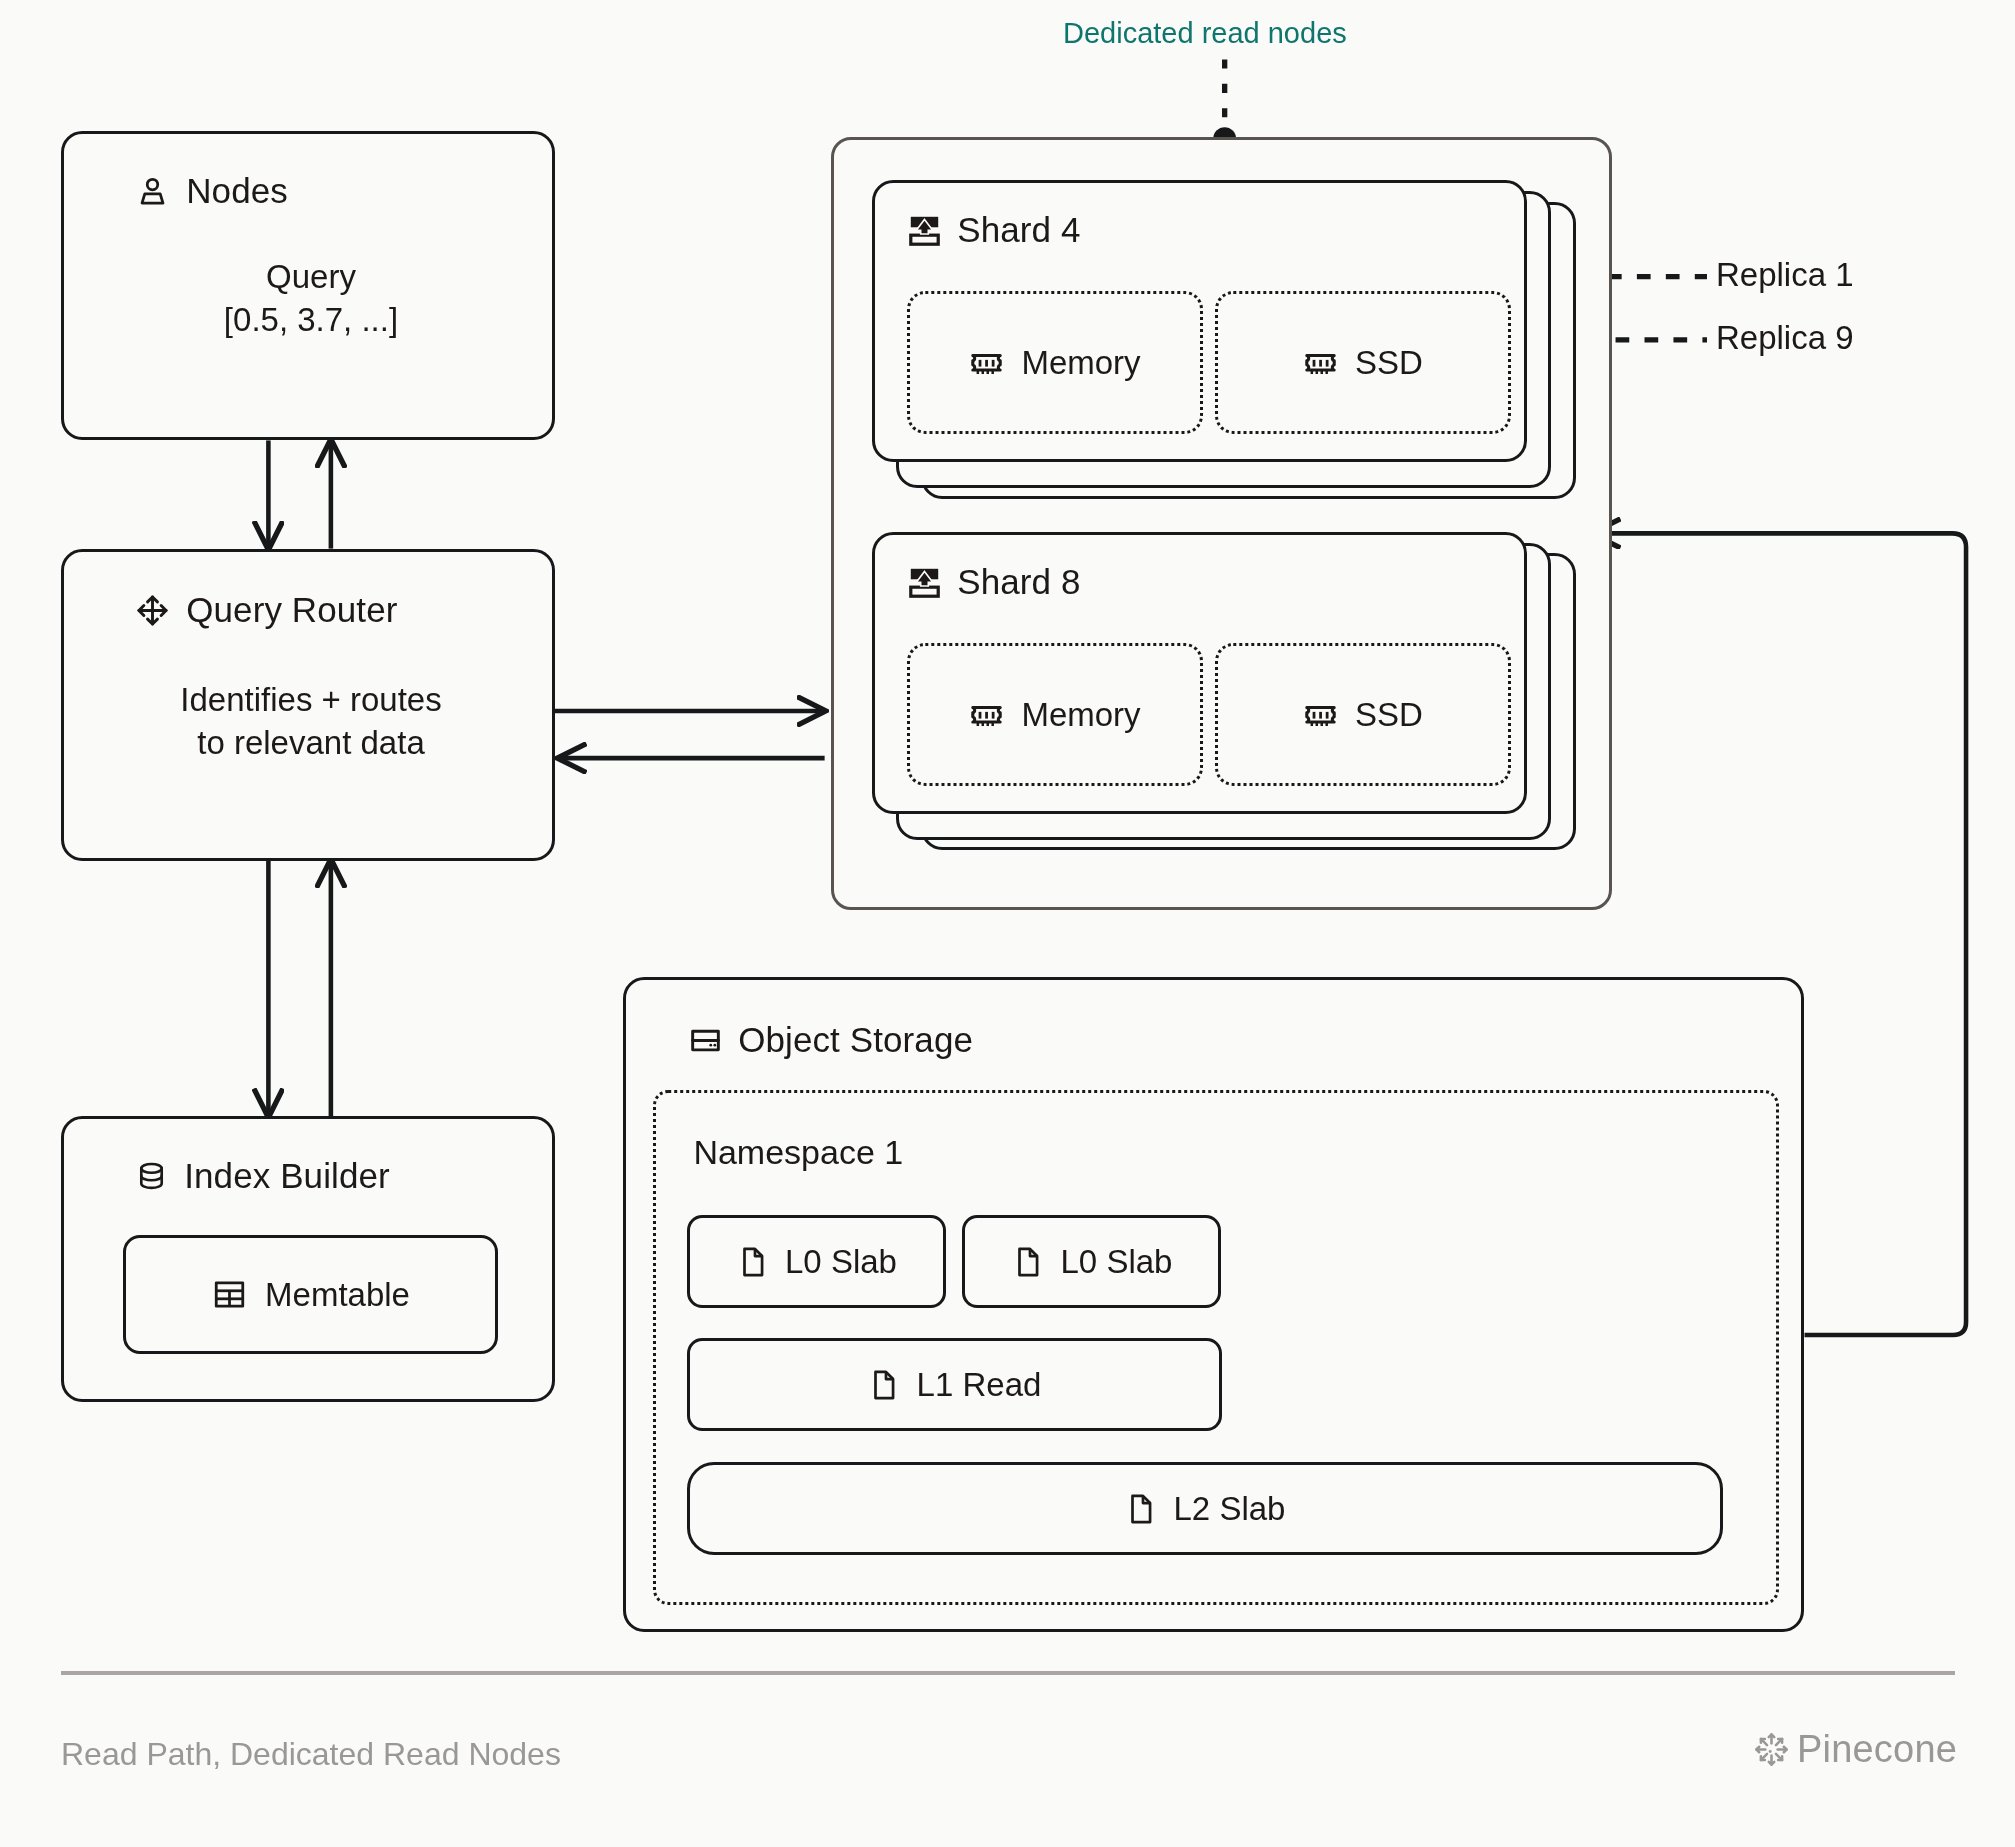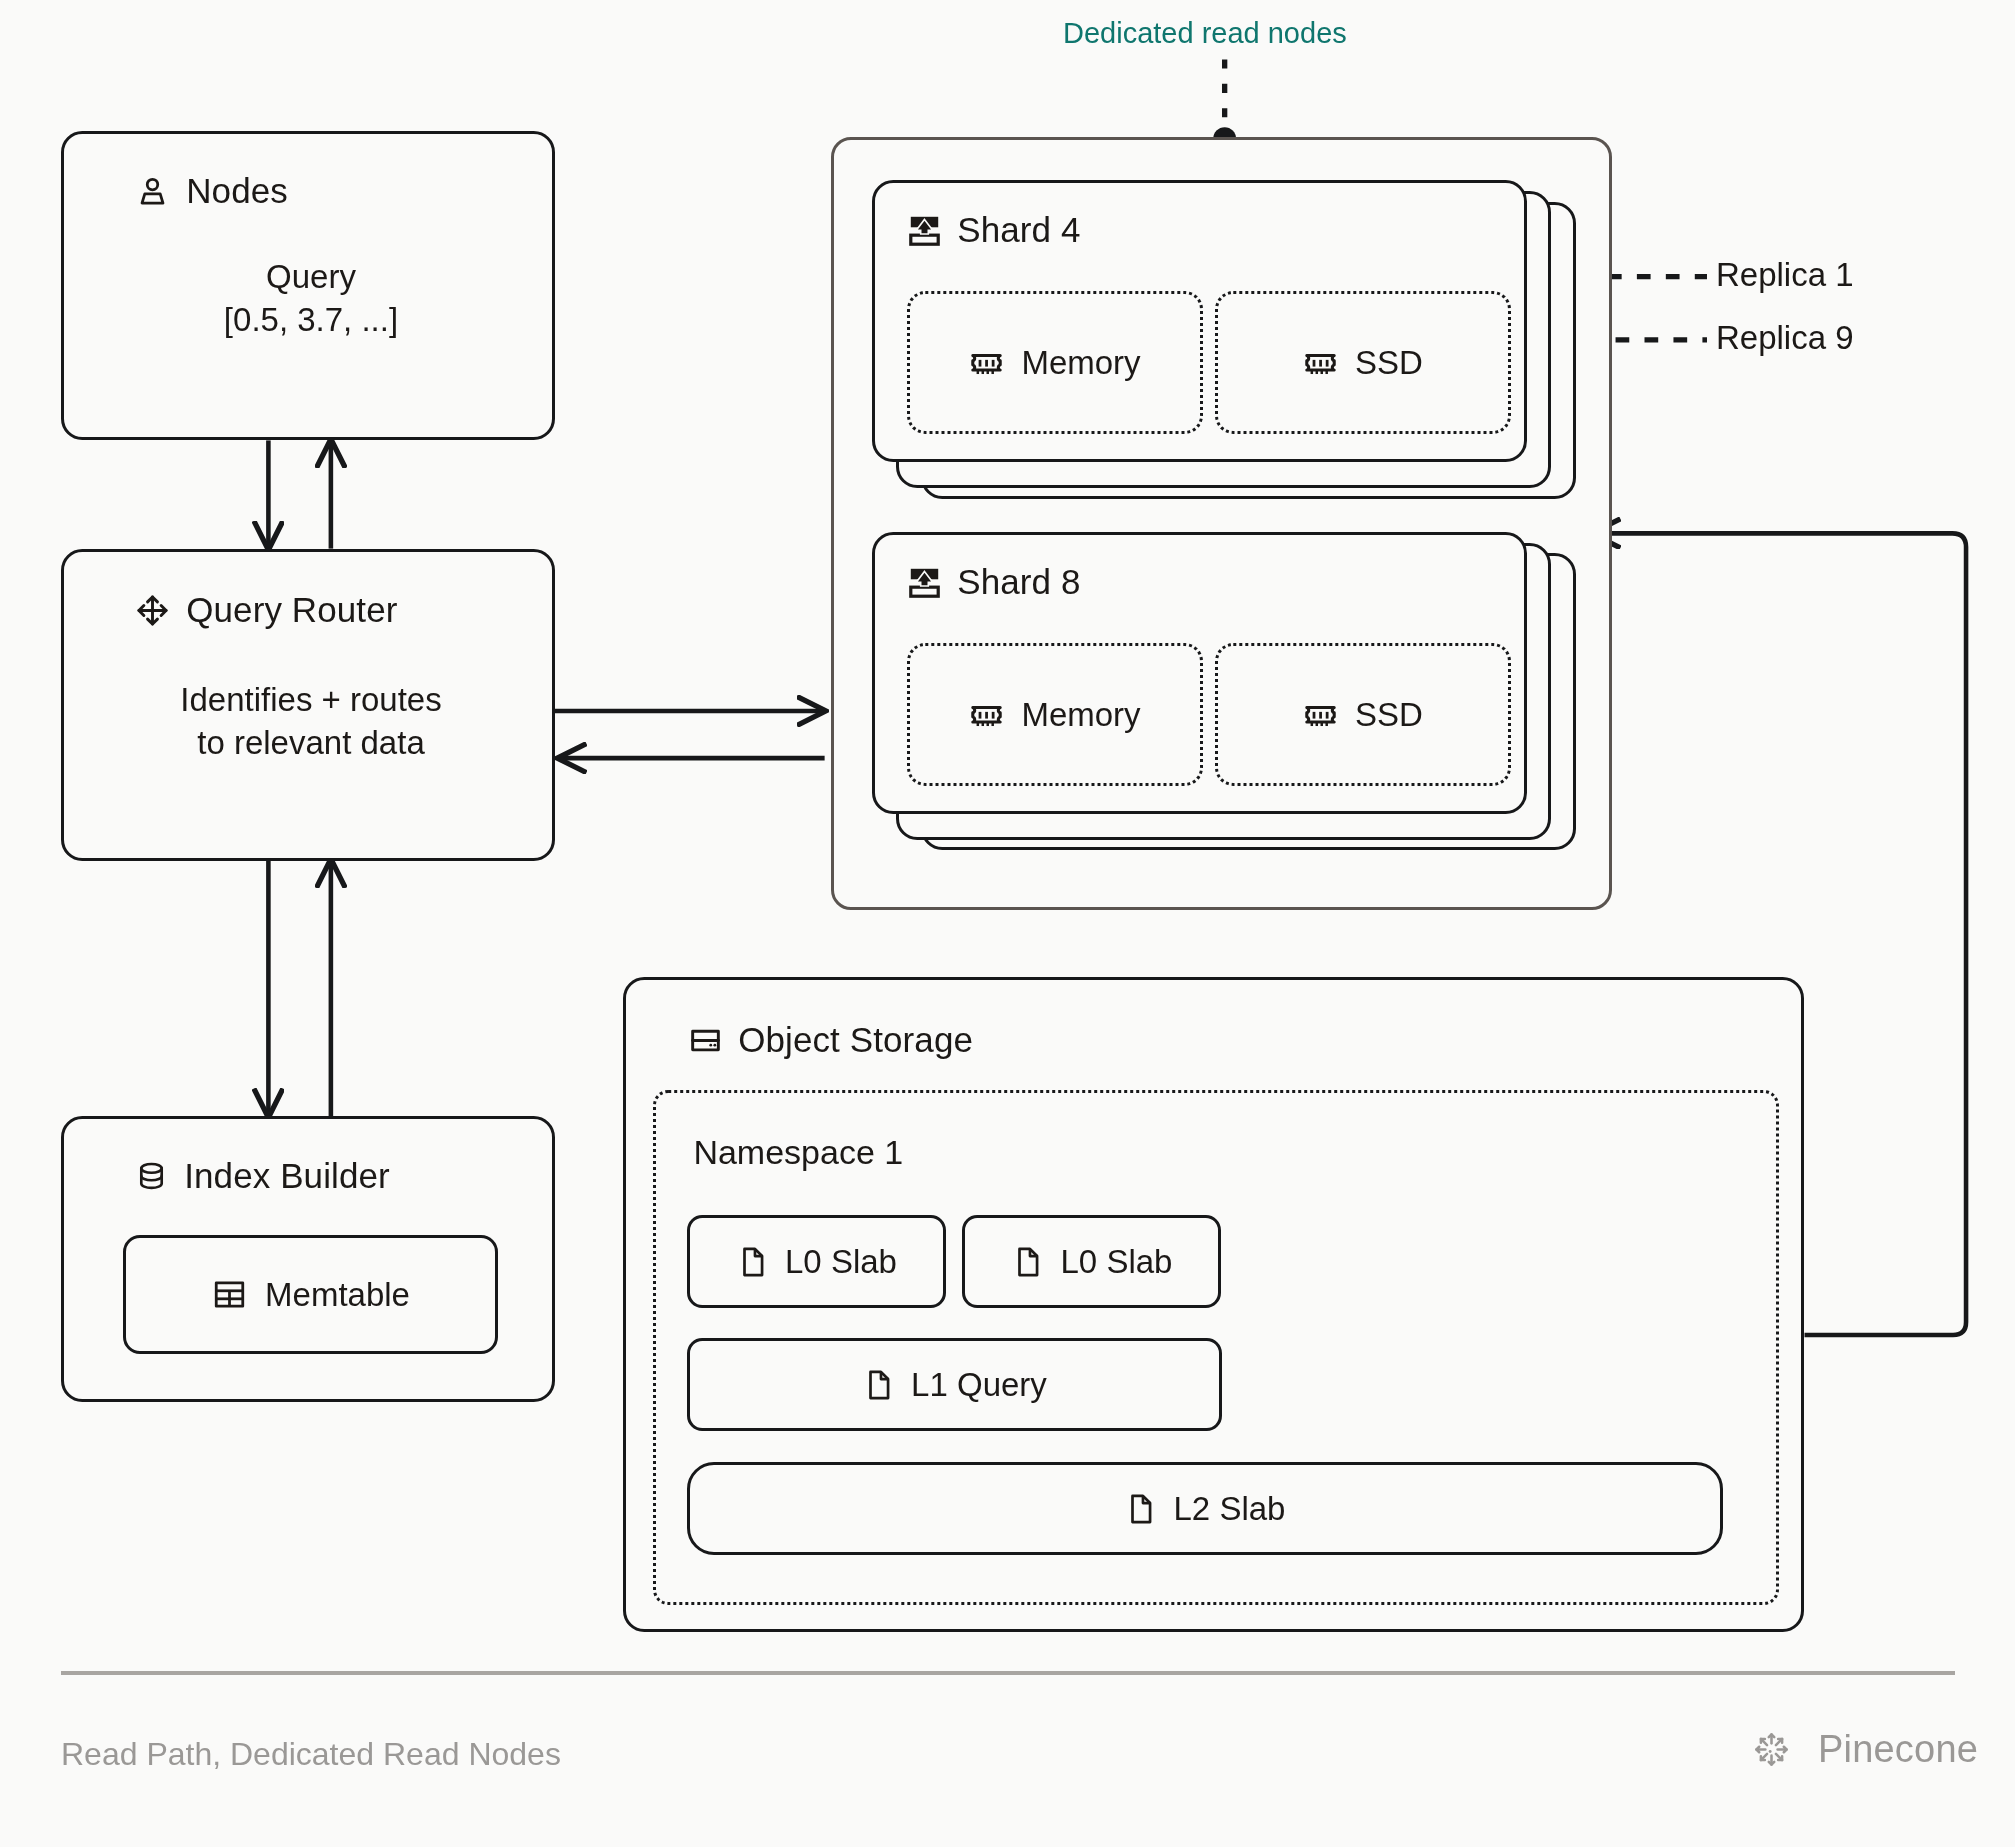--- a/index.html
+++ b/index.html
@@ -289,40 +289,40 @@
         <span class="plain">L0 Slab</span>
       </div>
 
       <div class="abs box v-center" style="left:30.5px;top:245px;width:535px;height:93px;border-width:3px;border-radius:15.2px;gap:15.2px;">
         <span class="icon">
           <svg width="34" height="34" viewBox="0 0 24 24" fill="none" stroke="#1c1917" stroke-width="1.9" stroke-linejoin="round">
             <path d="M6 2.8 h7.4 L18.4 7.8 V21.2 H6 Z"></path>
             <polyline points="13.4,2.8 13.4,7.8 18.4,7.8"></polyline>
           </svg>
         </span>
-        <span class="plain">L1 Query</span>
+        <span class="plain">L1 Read</span>
       </div>
 
       <div class="abs box v-center" style="left:30.5px;top:369px;width:1036px;height:93px;border-width:3px;border-radius:27px;gap:15.2px;">
         <span class="icon">
           <svg width="34" height="34" viewBox="0 0 24 24" fill="none" stroke="#1c1917" stroke-width="1.9" stroke-linejoin="round">
             <path d="M6 2.8 h7.4 L18.4 7.8 V21.2 H6 Z"></path>
             <polyline points="13.4,2.8 13.4,7.8 18.4,7.8"></polyline>
           </svg>
         </span>
         <span class="plain">L2 Slab</span>
       </div>
     </div>
   </div>
 
   <div class="abs divider" style="left:61px;top:1671px;width:1894px;"></div>
 
   <div class="abs footer-txt" style="left:61px;top:1736px;">Read Path, Dedicated Read Nodes</div>
 
-  <div class="abs" style="left:1751px;top:1728px;display:flex;align-items:center;gap:26px;">
+  <div class="abs" style="left:1751px;top:1728px;display:flex;align-items:center;gap:5px;">
     <span class="icon">
       <svg width="41" height="41" viewBox="0 0 24 24" fill="none" stroke="#9a9896" stroke-width="1.5" stroke-linecap="round" stroke-linejoin="round">
         <path d="M12 3.2 L12 8.4"></path>
           <polyline points="10.4,4.8 12,3.2 13.6,4.8"></polyline>
         <path d="M12 15.6 L12 20.8"></path>
           <polyline points="13.6,19.2 12,20.8 10.4,19.2"></polyline>
         <path d="M3.2 12 L8.4 12"></path>
           <polyline points="4.8,10.4 3.2,12 4.8,13.6"></polyline>
         <path d="M15.6 12 L20.8 12"></path>
           <polyline points="19.2,10.4 20.8,12 19.2,13.6"></polyline>

